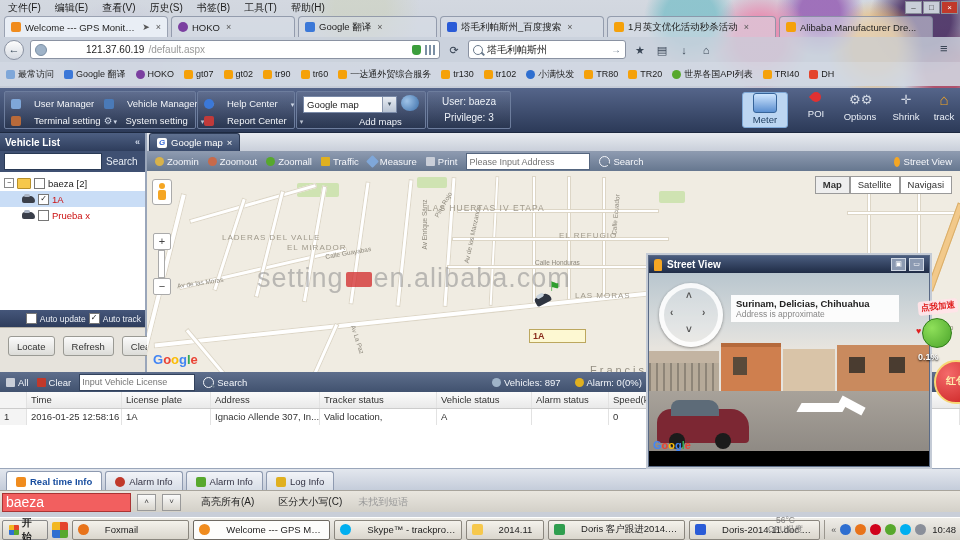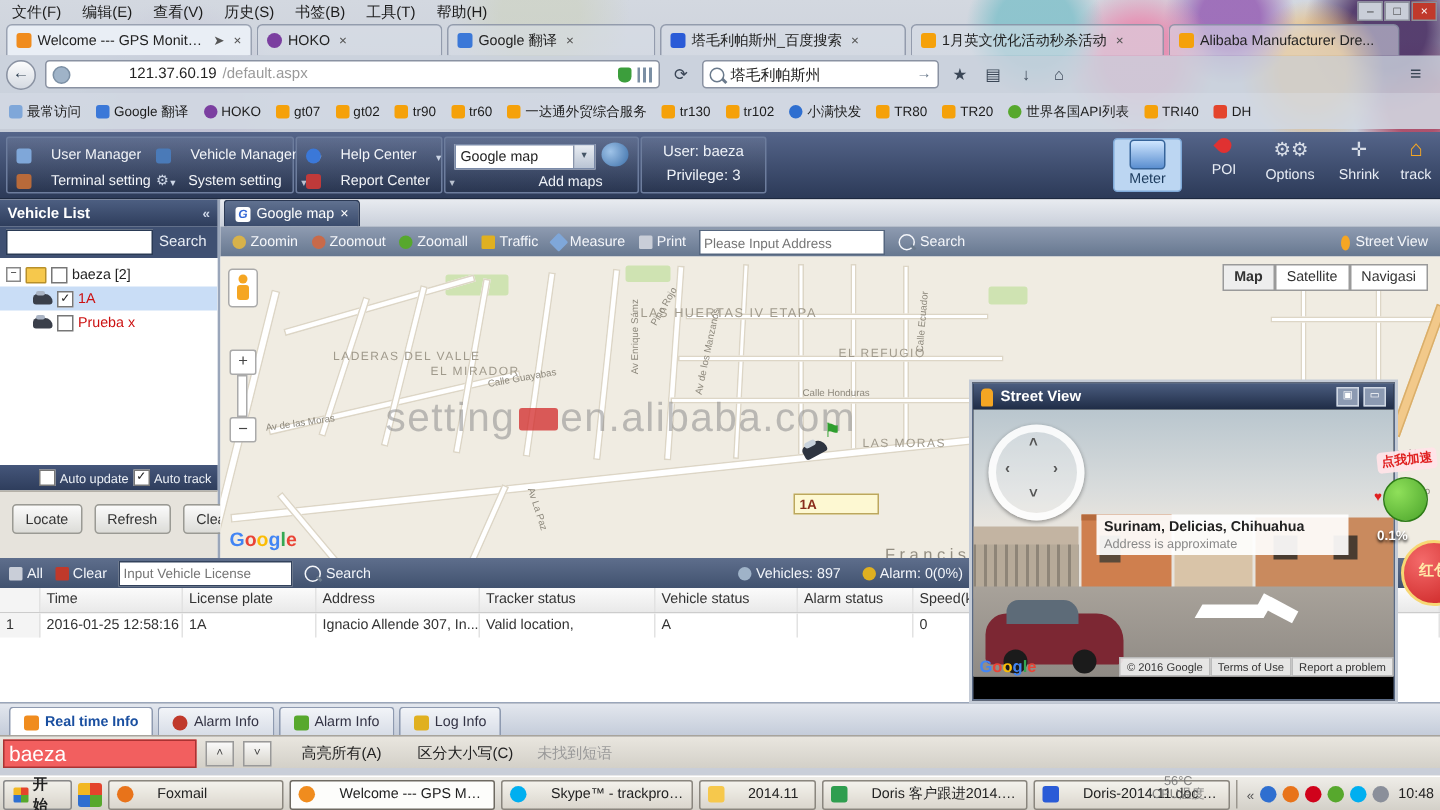--- a/index.html
+++ b/index.html
@@ -137,21 +137,21 @@
 
   
   .sv-panel{left:648px;top:255px;width:280px;height:210px;border:1px solid #5a6a85;box-shadow:0 0 0 2px #c4cbd6;background:#000;z-index:20;}
   .sv-head{height:17px;background:linear-gradient(#4a5c7e,#1f2c46);display:flex;align-items:center;gap:5px;padding:0 5px;color:#fff;font-weight:bold;font-size:10px;}
   .peg2{width:8px;height:12px;background:#f5a623;border-radius:3px 3px 1px 1px;}
   .sv-ctl{margin-left:auto;display:flex;gap:3px;}
   .sv-ctl span{width:13px;height:11px;background:#8c9ab2;border:1px solid #d0d8e4;font-size:7px;line-height:10px;text-align:center;color:#fff;}
   .sv-body{position:relative;height:178px;background:linear-gradient(#b9c6ce 0%,#d9dcdc 30%,#e7e4de 42%);overflow:hidden;}
   .sv-compass{position:absolute;left:10px;top:10px;width:54px;height:54px;border-radius:50%;background:rgba(255,255,255,.25);border:5px solid rgba(255,255,255,.85);box-shadow:0 1px 3px rgba(0,0,0,.4);}
   .sv-compass span{position:absolute;color:#555;font-size:10px;font-weight:bold;}
-  .sv-addr{position:absolute;left:82px;top:22px;width:158px;background:rgba(255,255,255,.92);padding:3px 5px;margin-top:48px;}
+  .sv-addr{position:absolute;left:82px;top:22px;width:158px;background:rgba(255,255,255,.92);padding:3px 5px;}
   .sv-addr .l1{font-size:9.5px;font-weight:bold;color:#222;}
   .sv-addr .l2{font-size:8.5px;color:#888;}
   .sv-house{position:absolute;}
   .sv-road{position:absolute;left:0;top:118px;width:280px;height:60px;background:linear-gradient(#a8a29a,#8f8a84);}
   .sv-arrow{position:absolute;left:150px;top:128px;width:70px;height:16px;}
   .sv-arrow div{position:absolute;background:#fff;height:9px;}
   .sv-car{position:absolute;left:8px;top:136px;width:92px;height:34px;background:#7c2733;border-radius:14px 18px 4px 4px;}
   .sv-car::before{content:"";position:absolute;left:14px;top:-9px;width:48px;height:16px;background:#5d6b78;border-radius:8px 10px 0 0;}
   .sv-car::after{content:"";position:absolute;left:12px;top:24px;width:16px;height:16px;background:#1b1b1b;border-radius:50%;box-shadow:46px 0 0 #1b1b1b;}
   .sv-foot{position:absolute;left:0;bottom:0;width:280px;height:13px;display:flex;align-items:center;}
@@ -659,25 +659,20 @@
         <span style="left:38px;top:19px">›</span>
       </div>
 
       <div class="sv-addr">
         <div class="l1">Surinam, Delicias, Chihuahua</div>
         <div class="l2">Address is approximate</div>
       </div>
 
       <div class="sv-foot">
         <div class="glogo"><span>G</span><span>o</span><span>o</span><span>g</span><span>l</span><span>e</span></div>
-        <div class="sv-links">
-          <span>© 2016 Google</span>
-          <span>Terms of Use</span>
-          <span>Report a problem</span>
-        </div>
       </div>
     </div>
   </div>
 
   <div class="abs accel">
     <div class="tip">点我加速</div>
     <div class="heart">♥</div>
     <div class="mascot"></div>
     <div class="pct">0.1%</div>
     <div class="ball">红包</div>

